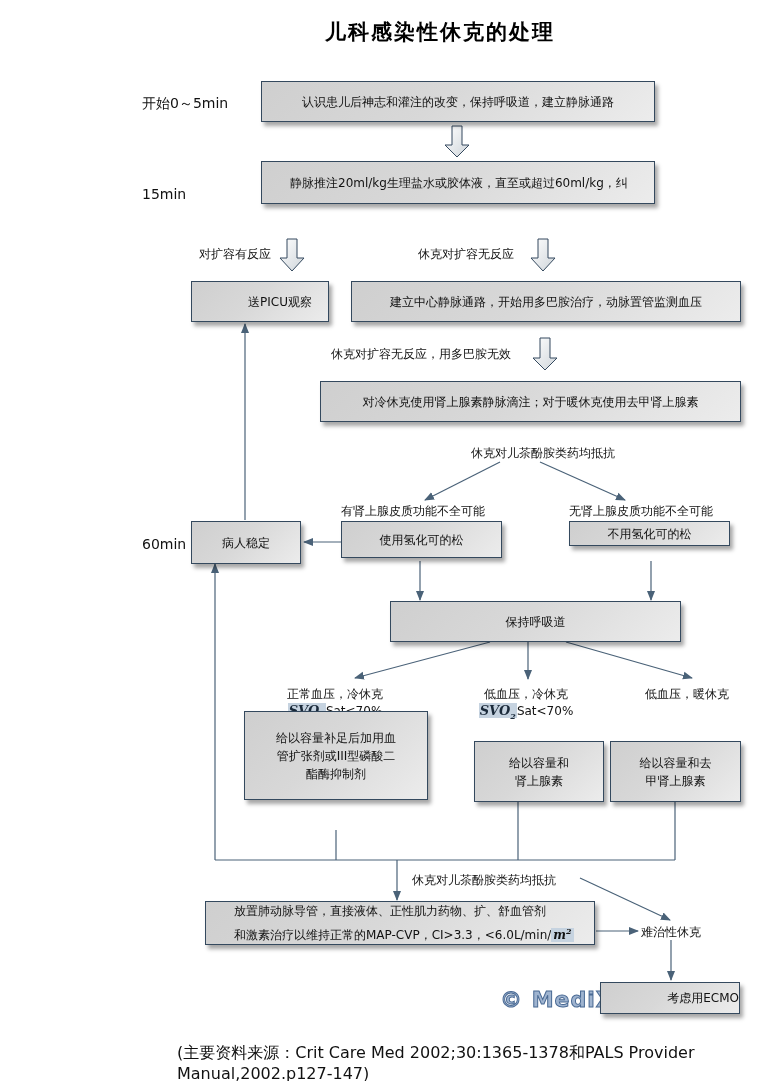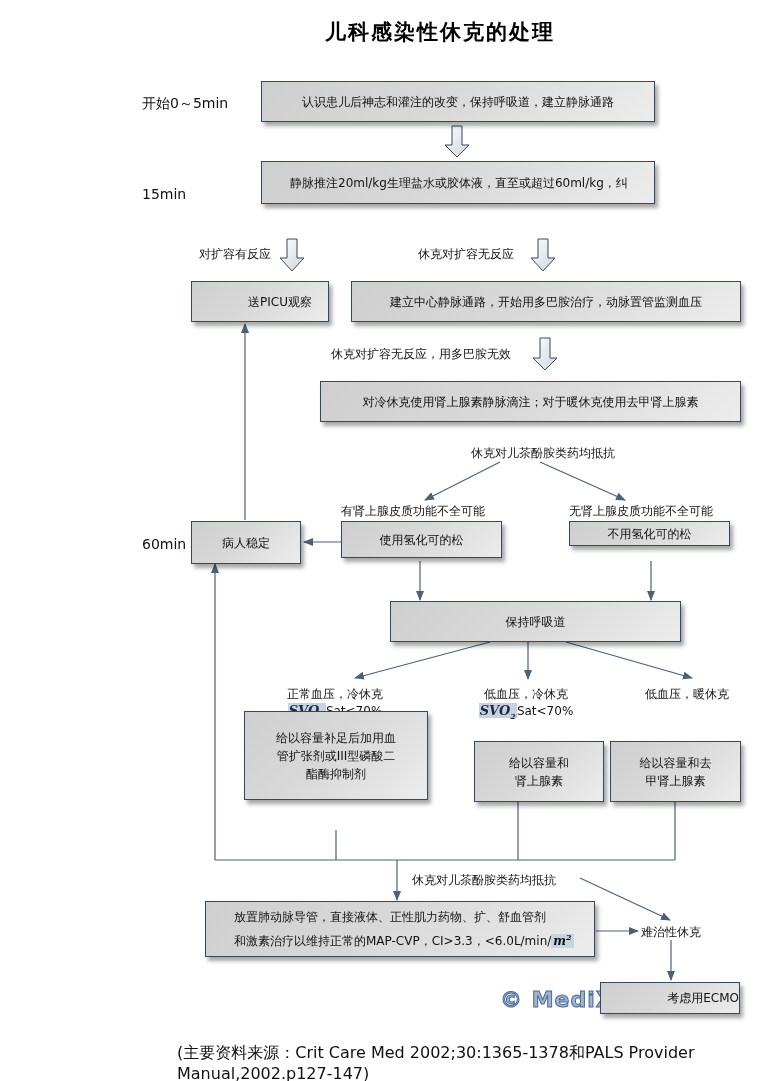--- a/index.html
+++ b/index.html
@@ -164,21 +164,21 @@
 </div>
 <div class="box" style="left:610px;top:741px;width:131px;height:61px;">
   <div>
     <div>给以容量和去</div>
     <div>甲肾上腺素</div>
   </div>
 </div>
 
 <div class="lbl" style="left:412px;top:872px;">休克对儿茶酚胺类药均抵抗</div>
 
-<div class="box left" style="left:205px;top:901px;width:390px;height:56px;">
+<div class="box left" style="left:205px;top:901px;width:390px;height:44px;">
   <div style="font-size:12px;line-height:20px;">
     <div>放置肺动脉导管，直接液体、正性肌力药物、扩、舒血管剂</div>
     <div><span>和激素治疗以维持正常的MAP-CVP，CI&gt;3.3，&lt;6.0L/min/</span><span class="msq"><span>m</span><sup style="font-size:8px;">2</sup></span></div>
   </div>
 </div>
 
 <div class="lbl" style="left:641px;top:924px;">难治性休克</div>
 
 <div class="abs logo" style="left:500px;top:987px;">© MediX</div>
 

